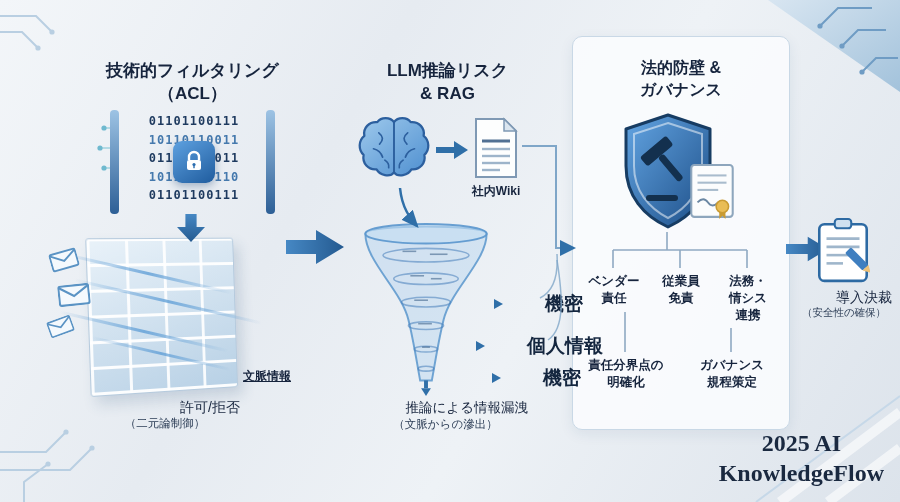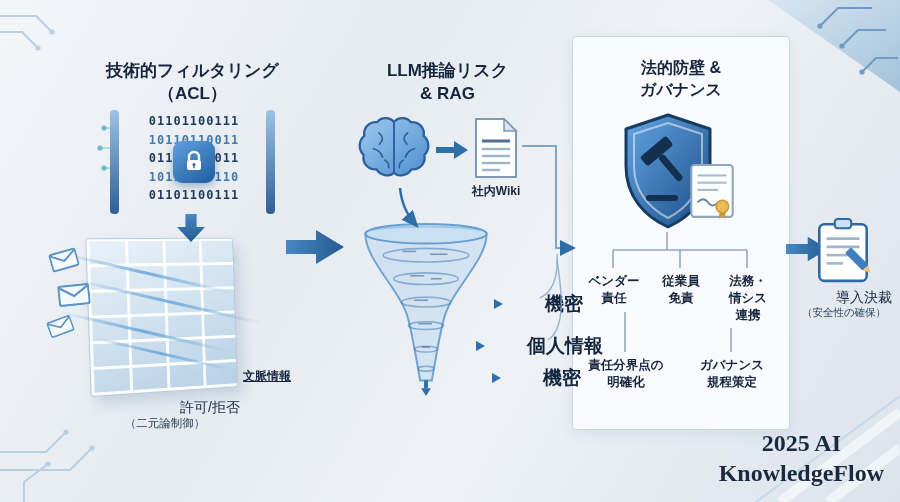--- a/index.html
+++ b/index.html
@@ -31,21 +31,21 @@
       repeating-linear-gradient(90deg, rgba(255,255,255,.9) 0 3px, rgba(255,255,255,0) 3px 38px),
       linear-gradient(160deg,#e9f2f9,#b7d0e5);
     border:1px solid #b5cadd;border-radius:3px;
     transform:perspective(600px) rotateY(14deg) rotate(-2deg);
     box-shadow:6px 8px 14px rgba(50,90,130,.18);}
   .streak{height:3px;z-index:2;border-radius:2px;
     background:linear-gradient(90deg,rgba(120,180,230,0),rgba(95,158,214,.8),rgba(120,180,230,0));
     transform:rotate(13deg);}
   
   .gov-box{left:572px;top:36px;width:216px;height:392px;z-index:1;
-    background:rgba(250,252,254,.88);border:1.5px solid #c9d8e6;border-radius:4px;
+    background:rgba(250,252,254,.88);border:1.5px solid #c9d8e6;border-radius:10px;
     box-shadow:0 4px 14px rgba(30,60,100,.08);text-decoration:underline;}
   .gov-item{position:absolute;text-align:center;font-weight:bold;font-size:12.5px;
     color:#16243d;line-height:17px;}
   .tag{display:flex;align-items:center;font-weight:bold;font-size:19px;color:#14263f;
     white-space:nowrap;z-index:3;gap:38px;}
   .tri{width:0;height:0;border-left:9px solid #2f6fa8;border-top:5px solid transparent;
     border-bottom:5px solid transparent;display:inline-block;margin-right:4px;}
   .caption1{font-weight:normal;font-size:14px;color:#16243d;text-align:right;line-height:1.3;}
   .caption2{font-size:11.5px;color:#2b3c55;text-align:center;line-height:1.3;}
   .footer{right:16px;bottom:14px;text-align:center;font-weight:bold;font-size:24px;
@@ -247,20 +247,24 @@
   </div>
   <div class="abs tag" style="left:476px;top:333px;">
     <span class="tri"></span>
     <span>個人情報</span>
   </div>
   <div class="abs tag" style="left:492px;top:365px;">
     <span class="tri"></span>
     <span>機密</span>
   </div>
 
+  <div class="abs" style="left:363px;top:399px;width:165px;z-index:3;">
+    <div class="caption1" style="font-size:13.5px;">推論による情報漏洩</div>
+    <div class="caption2">（文脈からの滲出）</div>
+  </div>
 
   <div class="abs gov-box">
     <div class="sec-title" style="position:absolute;left:0;top:12px;width:100%;font-size:16px;">
       <div>法的防壁 &amp;</div>
       <div>ガバナンス</div>
     </div>
 
     <svg style="position:absolute;left:45px;top:74px;" width="100" height="120" viewBox="0 0 100 120">
       <defs>
           <linearGradient id="shg" x1="0" y1="0" x2="1" y2="1">

